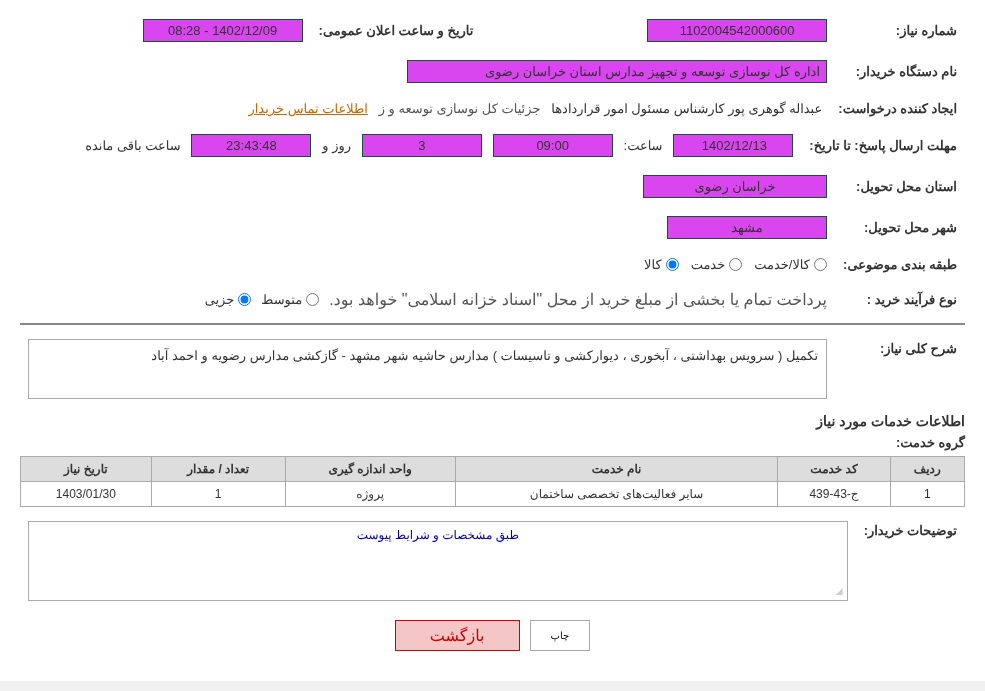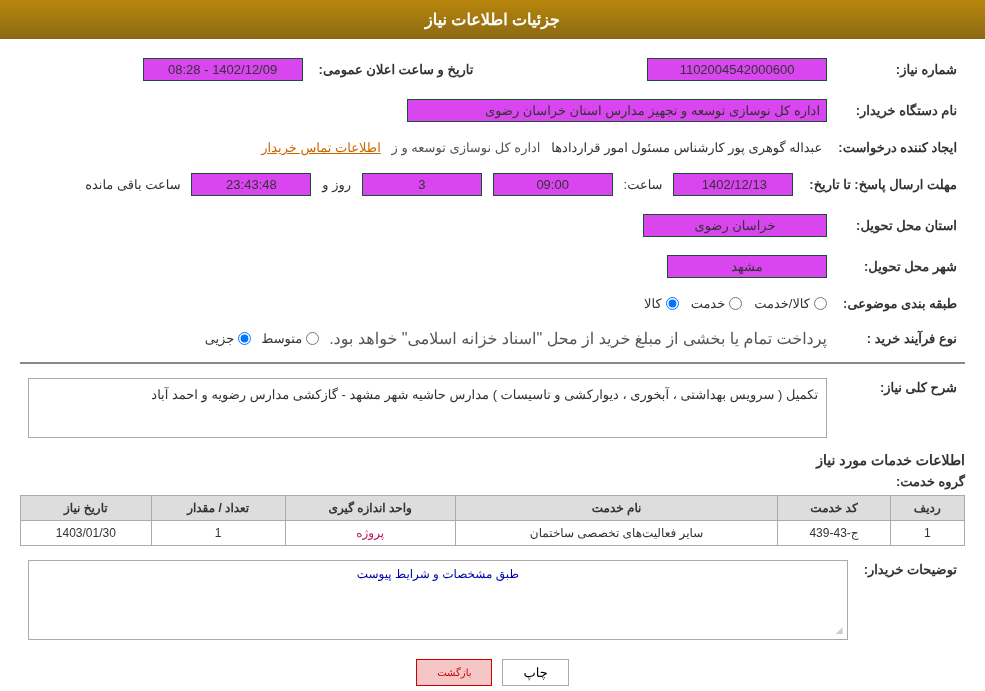--- a/index.html
+++ b/index.html
@@ -113,29 +113,29 @@
       display: flex;
       justify-content: center;
       gap: 10px;
       margin: 15px 0;
     }
     .btn-print {
       background: #fff;
       border: 1px solid #aaa;
       padding: 5px 20px;
       cursor: pointer;
-      font-size: 13px;
+      font-size: 10px;
       font-family: Tahoma, Arial, sans-serif;
     }
     .btn-back {
       background: #f5c6c6;
       border: 1px solid #c00;
-      padding: 5px 20px;
+      padding: 5px 34px;
       cursor: pointer;
-      font-size: 10px;
+      font-size: 16px;
       font-family: Tahoma, Arial, sans-serif;
       color: #c00;
     }
     .note-text {
       color: #555;
       font-size: 16px;
       text-align: right;
     }
     .group-service-label {
       font-weight: bold;
@@ -146,23 +146,20 @@
       align-items: center;
       gap: 10px;
       margin-bottom: 6px;
     }
   </style>
 </head>
 <body>
 
 <div class="page-wrapper">
 
-  <div class="header-bar">
-    <span>جزئیات اطلاعات نیاز</span>
-  </div>
 
   <div class="content">
 
     <table class="info-table">
       <tbody>
           <tr>
         <td class="label-cell">شماره نیاز:</td>
         <td class="value-cell">
           <span class="input-box" style="width:180px;">1102004542000600</span>
         </td>
@@ -186,21 +183,21 @@
     </tbody>
       </table>
 
     <table class="info-table">
       <tbody>
           <tr>
         <td class="label-cell">ایجاد کننده درخواست:</td>
         <td>
           <span>عبداله گوهری پور کارشناس مسئول امور قراردادها</span>
           &nbsp;
-          <span style="color:#555;">اداره کل نوسازی  توسعه و ز</span>
+          <span style="color:#555;">جزئیات کل نوسازی  توسعه و ز</span>
           &nbsp;
           <a class="link-orange" href="#">اطلاعات تماس خریدار</a>
         </td>
       </tr>
     </tbody>
       </table>
 
     <table class="info-table">
       <tbody>
           <tr>
@@ -319,21 +316,21 @@
           <th>واحد اندازه گیری</th>
           <th>تعداد / مقدار</th>
           <th>تاریخ نیاز</th>
         </tr>
       </thead>
       <tbody id="service-rows">
       <tr>
     <td>1</td>
     <td>ج-43-439</td>
     <td>سایر فعالیت‌های تخصصی ساختمان</td>
-    <td style="color:#be185d;">پروژه</td>
+    <td style="color:#404040;">پروژه</td>
     <td>1</td>
     <td>1403/01/30</td>
   </tr>
         </tbody>
     </table>
 
     <table class="info-table">
       <tbody>
           <tr>
         <td class="label-cell" style="vertical-align:top; padding-top:6px; width:100px;">توضیحات خریدار:</td>

